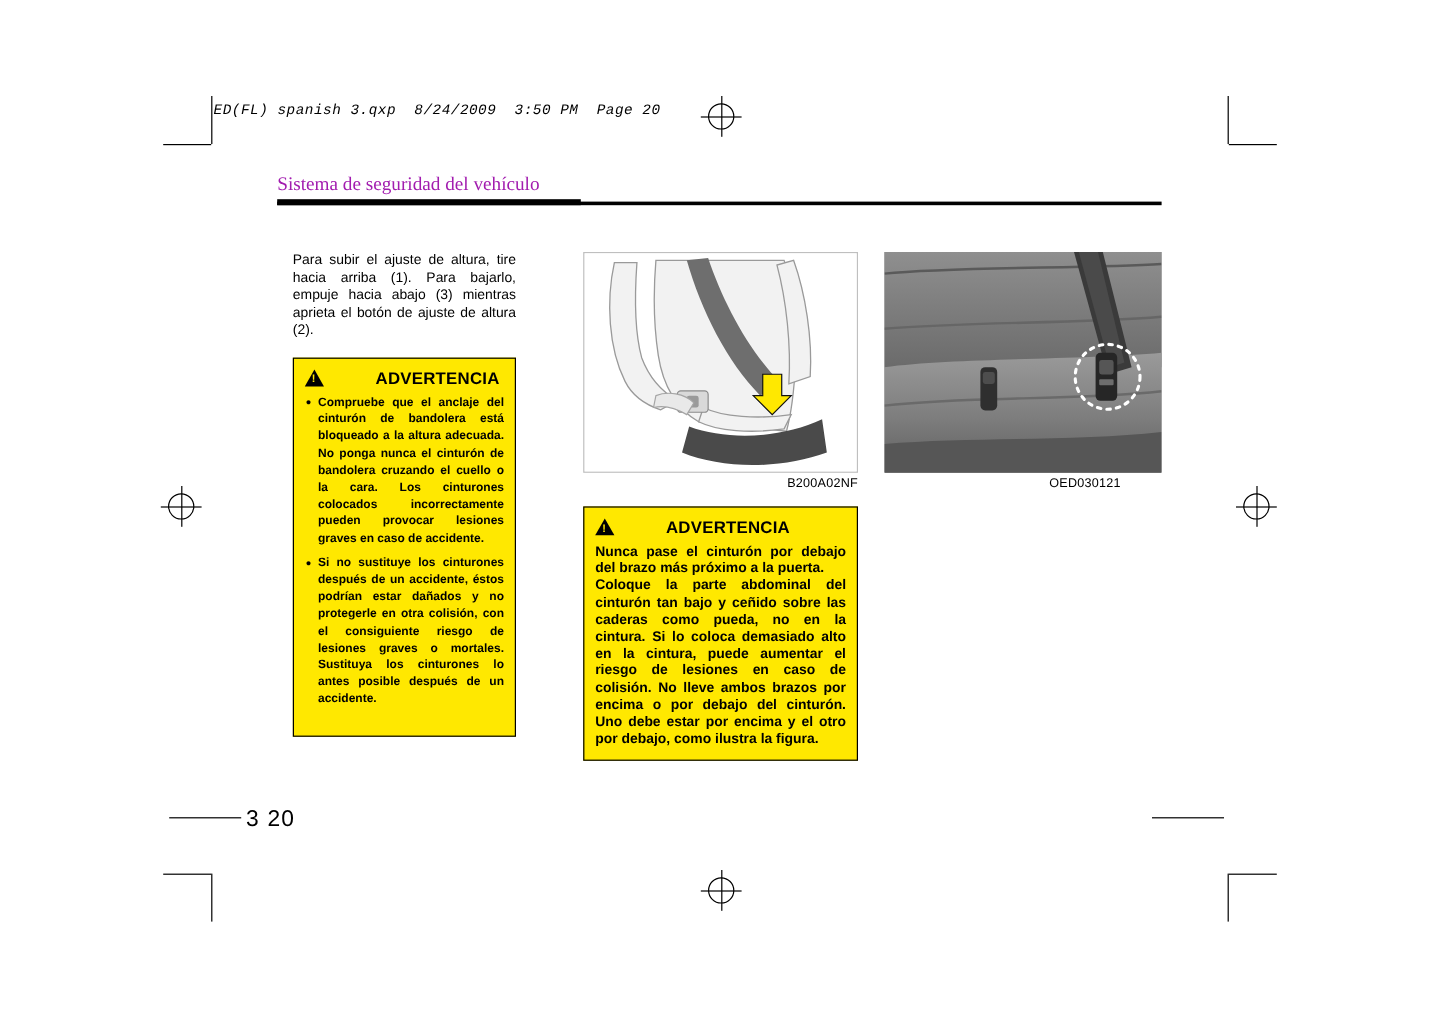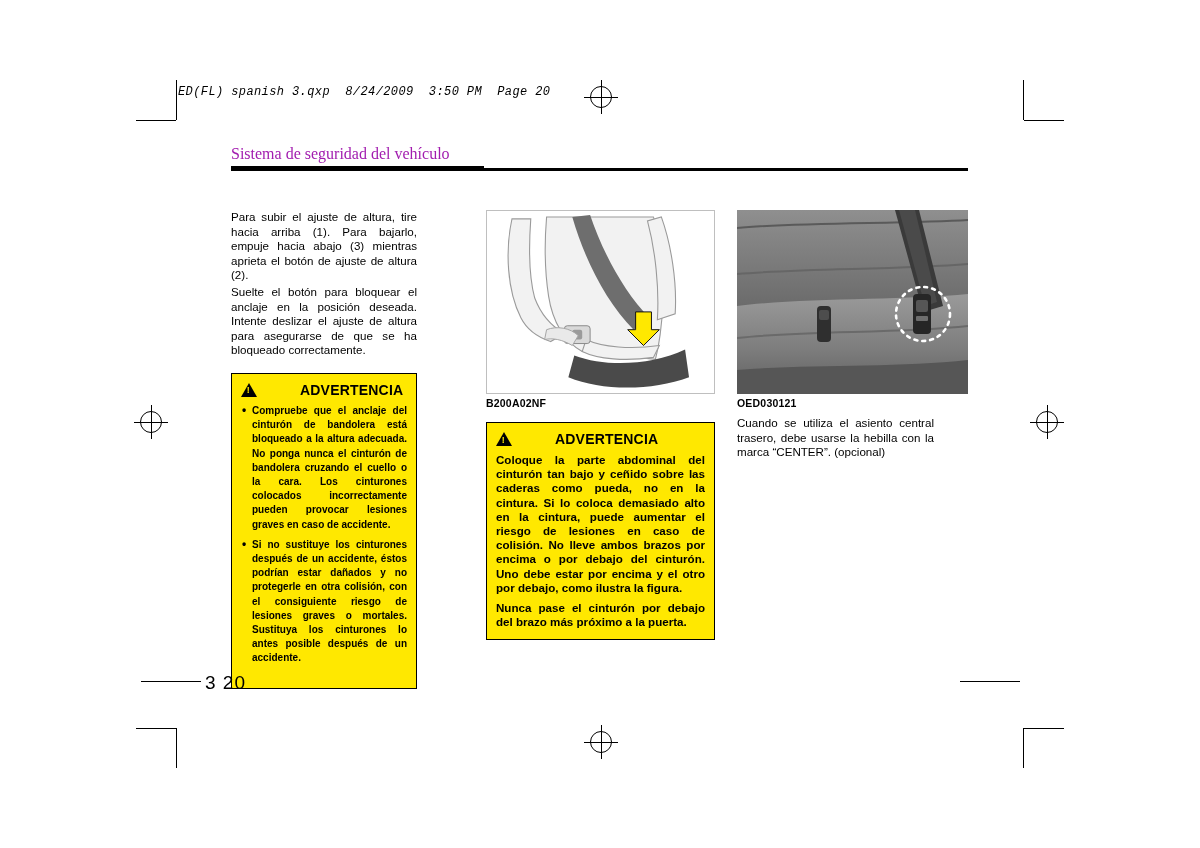--- a/index.html
+++ b/index.html
@@ -84,21 +84,21 @@
     width: 253px;
     height: 5px;
     background: #000;
   }
 
   
   .col {
     position: absolute;
     top: 210px;
   }
-  .col1 { left: 231px; width: 186px; }
+  .col1 { left: 244px; width: 186px; }
   .col2 { left: 486px; width: 229px; }
   .col3 { left: 737px; width: 197px; }
 
   .body-text {
     font-size: 11.6px;
     line-height: 14.6px;
     text-align: justify;
     color: #000;
   }
   .body-text p { margin: 0 0 0 0; }
@@ -168,22 +168,22 @@
     line-height: 14.2px;
     font-weight: bold;
     text-align: justify;
     margin: 0;
   }
 
   
   .figure { position: relative; }
   .fig-caption-code {
     font-size: 10.5px;
-    font-weight: bold;
-    text-align: left;
+    font-weight: normal;
+    text-align: right;
     margin-top: 3px;
     font-family: "Liberation Sans", sans-serif;
     letter-spacing: 0.2px;
   }
   .fig-note {
     font-size: 11.6px;
     line-height: 14.6px;
     text-align: justify;
     margin-top: 7px;
   }
@@ -251,21 +251,20 @@
 <div class="printer-line">ED(FL) spanish 3.qxp  8/24/2009  3:50 PM  Page 20</div>
 
 <div class="section-title">Sistema de seguridad del vehículo</div>
 <div class="title-rule"></div>
 <div class="title-rule-thick"></div>
 
 <div class="col col1">
 
   <div class="body-text">
     <p>Para subir el ajuste de altura, tire hacia arriba (1). Para bajarlo, empuje hacia abajo (3) mientras aprieta el botón de ajuste de altura (2).</p>
-    <p>Suelte el botón para bloquear el anclaje en la posición deseada. Intente deslizar el ajuste de altura para asegurarse de que se ha bloqueado correctamente.</p>
   </div>
 
   <div class="warn-box" style="margin-top:15px;">
     <div class="warn-head">
       <div class="warn-tri">
           <span>!</span>
         </div>
       <div class="warn-title">ADVERTENCIA</div>
     </div>
     <ul class="warn-list">
@@ -310,22 +309,22 @@
     <div class="fig-caption-code">B200A02NF</div>
   </div>
 
   <div class="warn-box" style="margin-top:13px;">
     <div class="warn-head">
       <div class="warn-tri">
           <span>!</span>
         </div>
       <div class="warn-title">ADVERTENCIA</div>
     </div>
+    <p class="warn-para" style="margin-top:6px;">Nunca pase el cinturón por debajo del brazo más próximo a la puerta.</p>
     <p class="warn-para">Coloque la parte abdominal del cinturón tan bajo y ceñido sobre las caderas como pueda, no en la cintura. Si lo coloca demasiado alto en la cintura, puede aumentar el riesgo de lesiones en caso de colisión. No lleve ambos brazos por encima o por debajo del cinturón. Uno debe estar por encima y el otro por debajo, como ilustra la figura.</p>
-    <p class="warn-para" style="margin-top:6px;">Nunca pase el cinturón por debajo del brazo más próximo a la puerta.</p>
   </div>
 </div>
 
 <div class="col col3">
 
   <div class="figure">
     <div class="photo">
       <svg viewBox="0 0 231 184" width="231" height="184" xmlns="http://www.w3.org/2000/svg" aria-hidden="true">
         <defs>
           <linearGradient id="seatg" x1="0" y1="0" x2="0" y2="1">
@@ -363,18 +362,17 @@
           <rect x="179" y="90" width="12" height="12" rx="2" fill="#565656"></rect>
           <rect x="179" y="106" width="12" height="5" rx="1" fill="#6d6d6d"></rect>
         </g>
 
         <circle cx="186" cy="104" r="27" fill="none" stroke="#ffffff" stroke-width="2.6" stroke-dasharray="3 5" stroke-linecap="round"></circle>
       </svg>
     </div>
     <div class="fig-caption-code">OED030121</div>
   </div>
 
-  <div class="fig-note">Cuando se utiliza el asiento central trasero, debe usarse la hebilla con la marca “CENTER”. (opcional)</div>
 </div>
 
 <div class="folio-rule-left"></div>
 <div class="folio-rule-right"></div>
 <div class="folio">3 20</div>
 
 </body></html>

